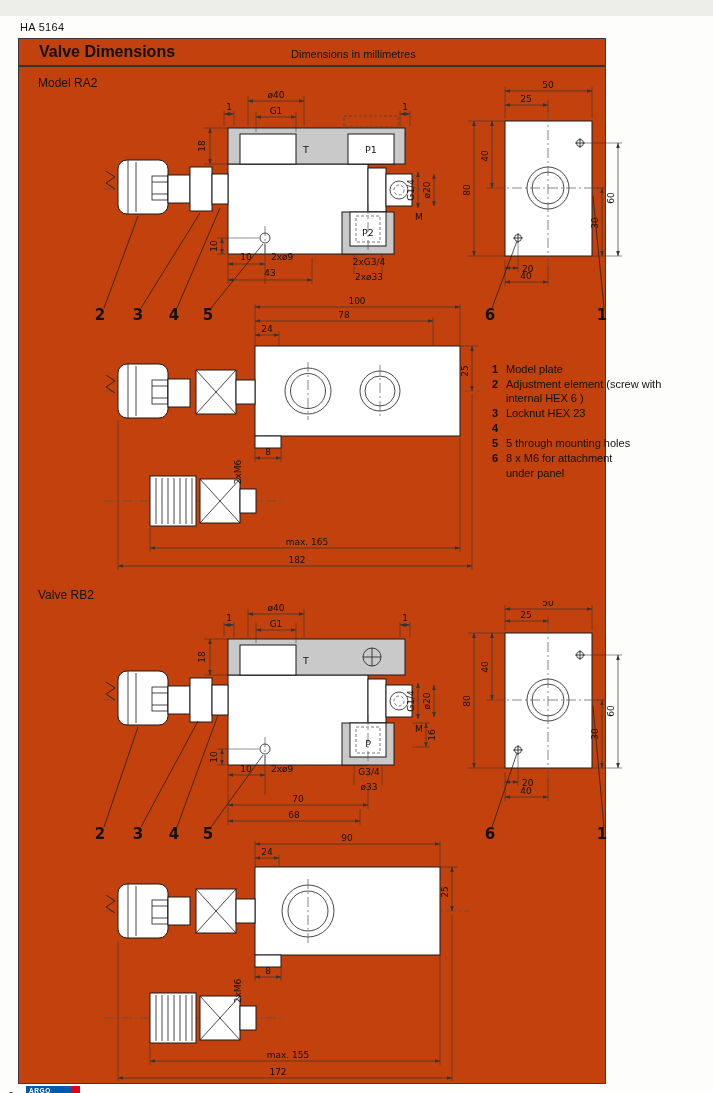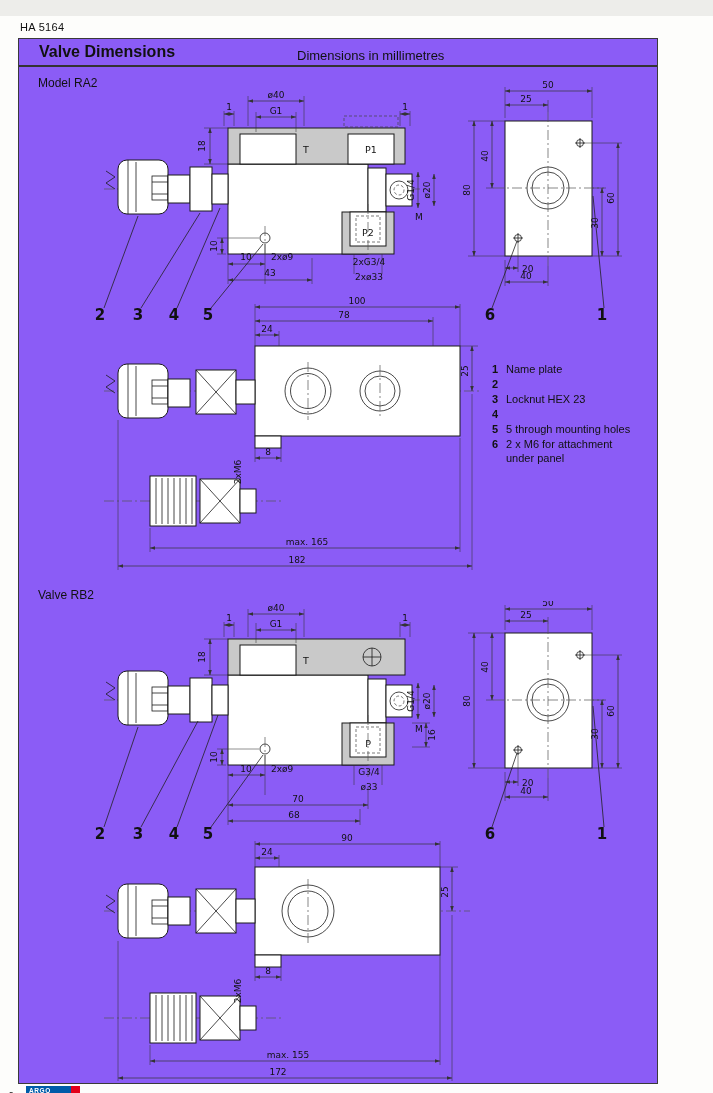--- a/index.html
+++ b/index.html
@@ -1,23 +1,23 @@
 <!DOCTYPE html>
 <html><head>
 <meta charset="utf-8">
 <style>
   *{margin:0;padding:0;box-sizing:border-box}
   body{background:#ededea}
   .page{position:relative;width:713px;height:1093px;background:#fdfdfb;margin:16px auto;
         font-family:"Liberation Sans","DejaVu Sans",sans-serif;color:#111;overflow:hidden}
   .doc-code{position:absolute;left:20px;top:5px;font-size:11px;letter-spacing:.3px}
-  .frame{position:absolute;left:18px;top:22px;width:640px;height:1046px;border:1.6px solid #3a3a3a;background:#8b5cf6}
+  .frame{position:absolute;left:18px;top:22px;width:588px;height:1046px;border:1.6px solid #3a3a3a;background:#c2410c}
   .titlebar{position:absolute;left:0;top:0;width:100%;height:28px;border-bottom:2px solid #333}
   .title{position:absolute;left:20px;top:4px;font-size:16px;font-weight:bold}
-  .subtitle{position:absolute;left:278px;top:9px;font-size:13px}
+  .subtitle{position:absolute;left:272px;top:9px;font-size:11px}
   .model-label{position:absolute;font-size:12px;font-weight:normal}
   svg.draw{position:absolute}
   svg text{font-family:"DejaVu Sans",sans-serif;font-size:9px;fill:#111}
   svg text.port{font-size:9.5px}
   svg text.callout{font-size:15px;font-weight:bold}
   .shape{fill:#fff;stroke:#1a1a1a;stroke-width:1}
   .grey{fill:#c9c9c9;stroke:#1a1a1a;stroke-width:1}
   .thin{fill:none;stroke:#1a1a1a;stroke-width:.8}
   .dim{stroke:#333;stroke-width:.7;fill:none}
   .ext{stroke:#333;stroke-width:.55;fill:none}
@@ -252,39 +252,41 @@
       <text x="221" y="404" transform="rotate(-90 221 404)" text-anchor="middle">2xM6</text>
       <text x="248" y="387" text-anchor="middle">8</text>
       <text x="287" y="477" text-anchor="middle">max. 165</text>
       <text x="277" y="495" text-anchor="middle">182</text>
     </g>
   </svg>
 
   <div class="legend">
     <div class="legend-row">
       <span class="legend-num">1</span>
-      <span class="legend-text">Name plate</span>
+      <span class="legend-text">Model plate</span>
     </div>
     <div class="legend-row">
       <span class="legend-num">2</span>
+      <span class="legend-text">Adjustment element (screw with
+internal HEX 6 )</span>
     </div>
     <div class="legend-row">
       <span class="legend-num">3</span>
       <span class="legend-text">Locknut HEX 23</span>
     </div>
     <div class="legend-row">
       <span class="legend-num">4</span>
     </div>
     <div class="legend-row">
       <span class="legend-num">5</span>
       <span class="legend-text">5 through mounting holes</span>
     </div>
     <div class="legend-row">
       <span class="legend-num">6</span>
-      <span class="legend-text">2 x M6 for attachment
+      <span class="legend-text">8 x M6 for attachment
 under panel</span>
     </div>
   </div>
 
   <svg class="draw" style="left:20px;top:585px" width="672" height="480" viewBox="0 0 672 480">
     <defs>
       <marker id="aB" viewBox="0 0 10 10" refX="9.5" refY="5" markerWidth="8" markerHeight="8" orient="auto-start-reverse">
         <path d="M0,1.6 L10,5 L0,8.4 z" fill="#333"></path>
       </marker>
     </defs>

